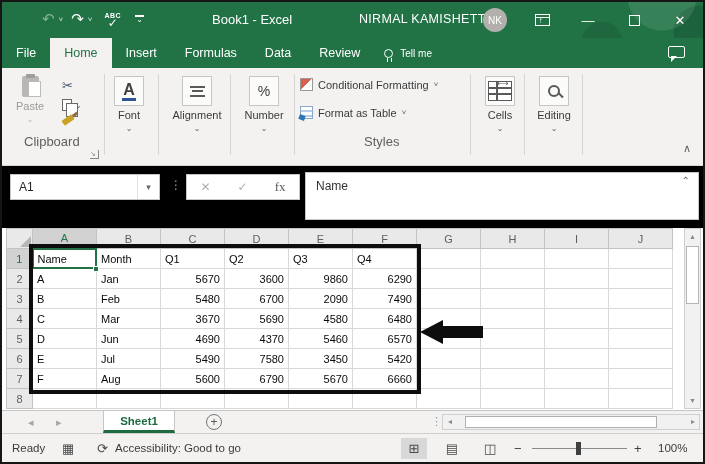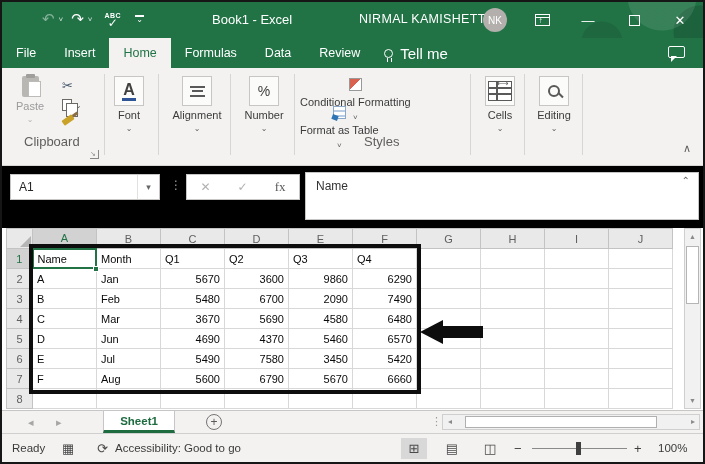--- a/index.html
+++ b/index.html
@@ -31,21 +31,21 @@
   .wbtn { width:46px; height:36px; display:flex; align-items:center; justify-content:center; font-size:13px; color:#fff; }
   .ribdisp { width:15px; height:12px; border:1.5px solid #fff; position:relative; }
   .ribdisp:before { content:""; position:absolute; left:0; right:0; top:2px; border-top:1.5px solid #fff; }
   .ribdisp:after { content:"↑"; position:absolute; left:3px; top:1px; font-size:8px; }
   .maxbox { width:11px; height:11px; border:1.5px solid #fff; }
 
   
   .tabrow { position:absolute; left:0; top:36px; width:701px; height:30px; background:#217346; display:flex; align-items:stretch; color:#fff; }
   .rtab { padding:0 14px; display:flex; align-items:center; font-size:12.5px; cursor:default; }
   .rtab.active { background:#f3f2f1; color:#217346; }
-  .tellme { display:flex; align-items:center; gap:7px; padding:0 10px; font-size:15px; }
+  .tellme { display:flex; align-items:center; gap:7px; padding:0 10px; font-size:10px; }
   .bulb { width:9px; height:9px; border:1.5px solid #fff; border-radius:50%; position:relative; }
   .bulb:after { content:""; position:absolute; left:2.2px; top:8px; width:2.5px; height:4px; border-left:1.5px solid #fff; border-right:1.5px solid #fff; }
   .comment-ic { position:absolute; right:18px; top:8px; width:17px; height:12px; border:1.5px solid #fff; border-radius:2px; }
   .comment-ic:after { content:""; position:absolute; left:2px; bottom:-5px; border:3px solid transparent; border-top-color:#fff; border-left-color:#fff; width:0; height:0; }
 
   
   .ribbon { position:absolute; left:0; top:66px; width:701px; height:98px; background:#f3f2f1; border-bottom:1px solid #d8d6d4; font-size:11px; color:#3b3b3b; }
   .rdiv { position:absolute; top:6px; bottom:10px; width:1px; background:#d8d6d4; }
   .grouplabel { position:absolute; bottom:16px; font-size:13px; color:#605e5c; }
   .chev { font-size:8px; color:#605e5c; }
@@ -60,21 +60,21 @@
   .copy-ic:before { content:""; position:absolute; left:2.5px; top:2.5px; width:10px; height:12px; border:1px solid #6b6966; background:#fff; }
   .brush-ic { width:12px; height:6px; background:#c9a227; transform:rotate(-35deg); border-radius:1px; position:relative; }
   .brush-ic:before { content:""; position:absolute; right:-6px; top:1px; width:6px; height:3px; background:#8b6f47; }
   .launcher { position:absolute; right:5px; bottom:6px; width:9px; height:9px; border-right:1px solid #8a8886; border-bottom:1px solid #8a8886; font-size:7px; color:#8a8886; line-height:7px; }
   
   .font-a { font-size:16px; font-weight:bold; color:#404040; border-bottom:3px solid #2f5496; line-height:17px; padding:0 1px; }
   .align-ic { width:15px; display:flex; flex-direction:column; gap:2.5px; }
   .align-ic i { border-top:2px solid #595959; display:block; }
   .align-ic i:nth-child(2){ margin:0 2px; }
   
-  .styles-item { position:absolute; left:298px; display:flex; align-items:center; gap:5px; white-space:nowrap;flex-direction:column; }
+  .styles-item { position:absolute; left:298px; display:flex; align-items:center; gap:5px; white-space:nowrap; }
   .ico-cf { width:13px; height:13px; border:1px solid #999; background:linear-gradient(135deg,#d9614f 0 48%,#fff 48%); }
   .ico-fat { width:13px; height:13px; border:1px solid #8aa8c8; background:linear-gradient(#fff 0 30%,#b8cce4 30% 45%,#fff 45% 75%,#b8cce4 75% 90%,#fff 90%); position:relative; }
   .ico-fat:after { content:""; position:absolute; left:-2px; bottom:-2px; width:6px; height:5px; background:#2e75b6; transform:rotate(20deg); }
   .ico-cs { width:13px; height:13px; border:1px solid #aaa; background:linear-gradient(90deg,#ffd34d 0 50%,#fff 50%); position:relative; }
   .ico-cs:after { content:""; position:absolute; left:-2px; bottom:-2px; width:6px; height:5px; background:#7f7f7f; transform:rotate(20deg); }
   
   .cells-ic { width:24px; height:20px; border:1.5px solid #595959; position:relative; background:
       linear-gradient(#fff,#fff); }
   .cells-ic:before { content:""; position:absolute; left:7px; top:0; bottom:0; width:1.5px; background:#595959; }
   .cells-ic:after { content:""; position:absolute; left:0; right:0; top:5px; height:1.5px; background:#595959; box-shadow:0 6px 0 #595959; }
@@ -176,22 +176,22 @@
           <span class="maxbox"></span>
         </div>
       <div class="wbtn">
           <span>✕</span>
         </div>
     </div>
   </div>
 
   <div class="tabrow">
     <div class="rtab">File</div>
+    <div class="rtab active">Home</div>
     <div class="rtab">Insert</div>
-    <div class="rtab active">Home</div>
     <div class="rtab">Formulas</div>
     <div class="rtab">Data</div>
     <div class="rtab">Review</div>
     <div class="tellme">
         <span class="bulb"></span>
         <span>Tell me</span>
       </div>
     <div class="comment-ic"></div>
   </div>
 

